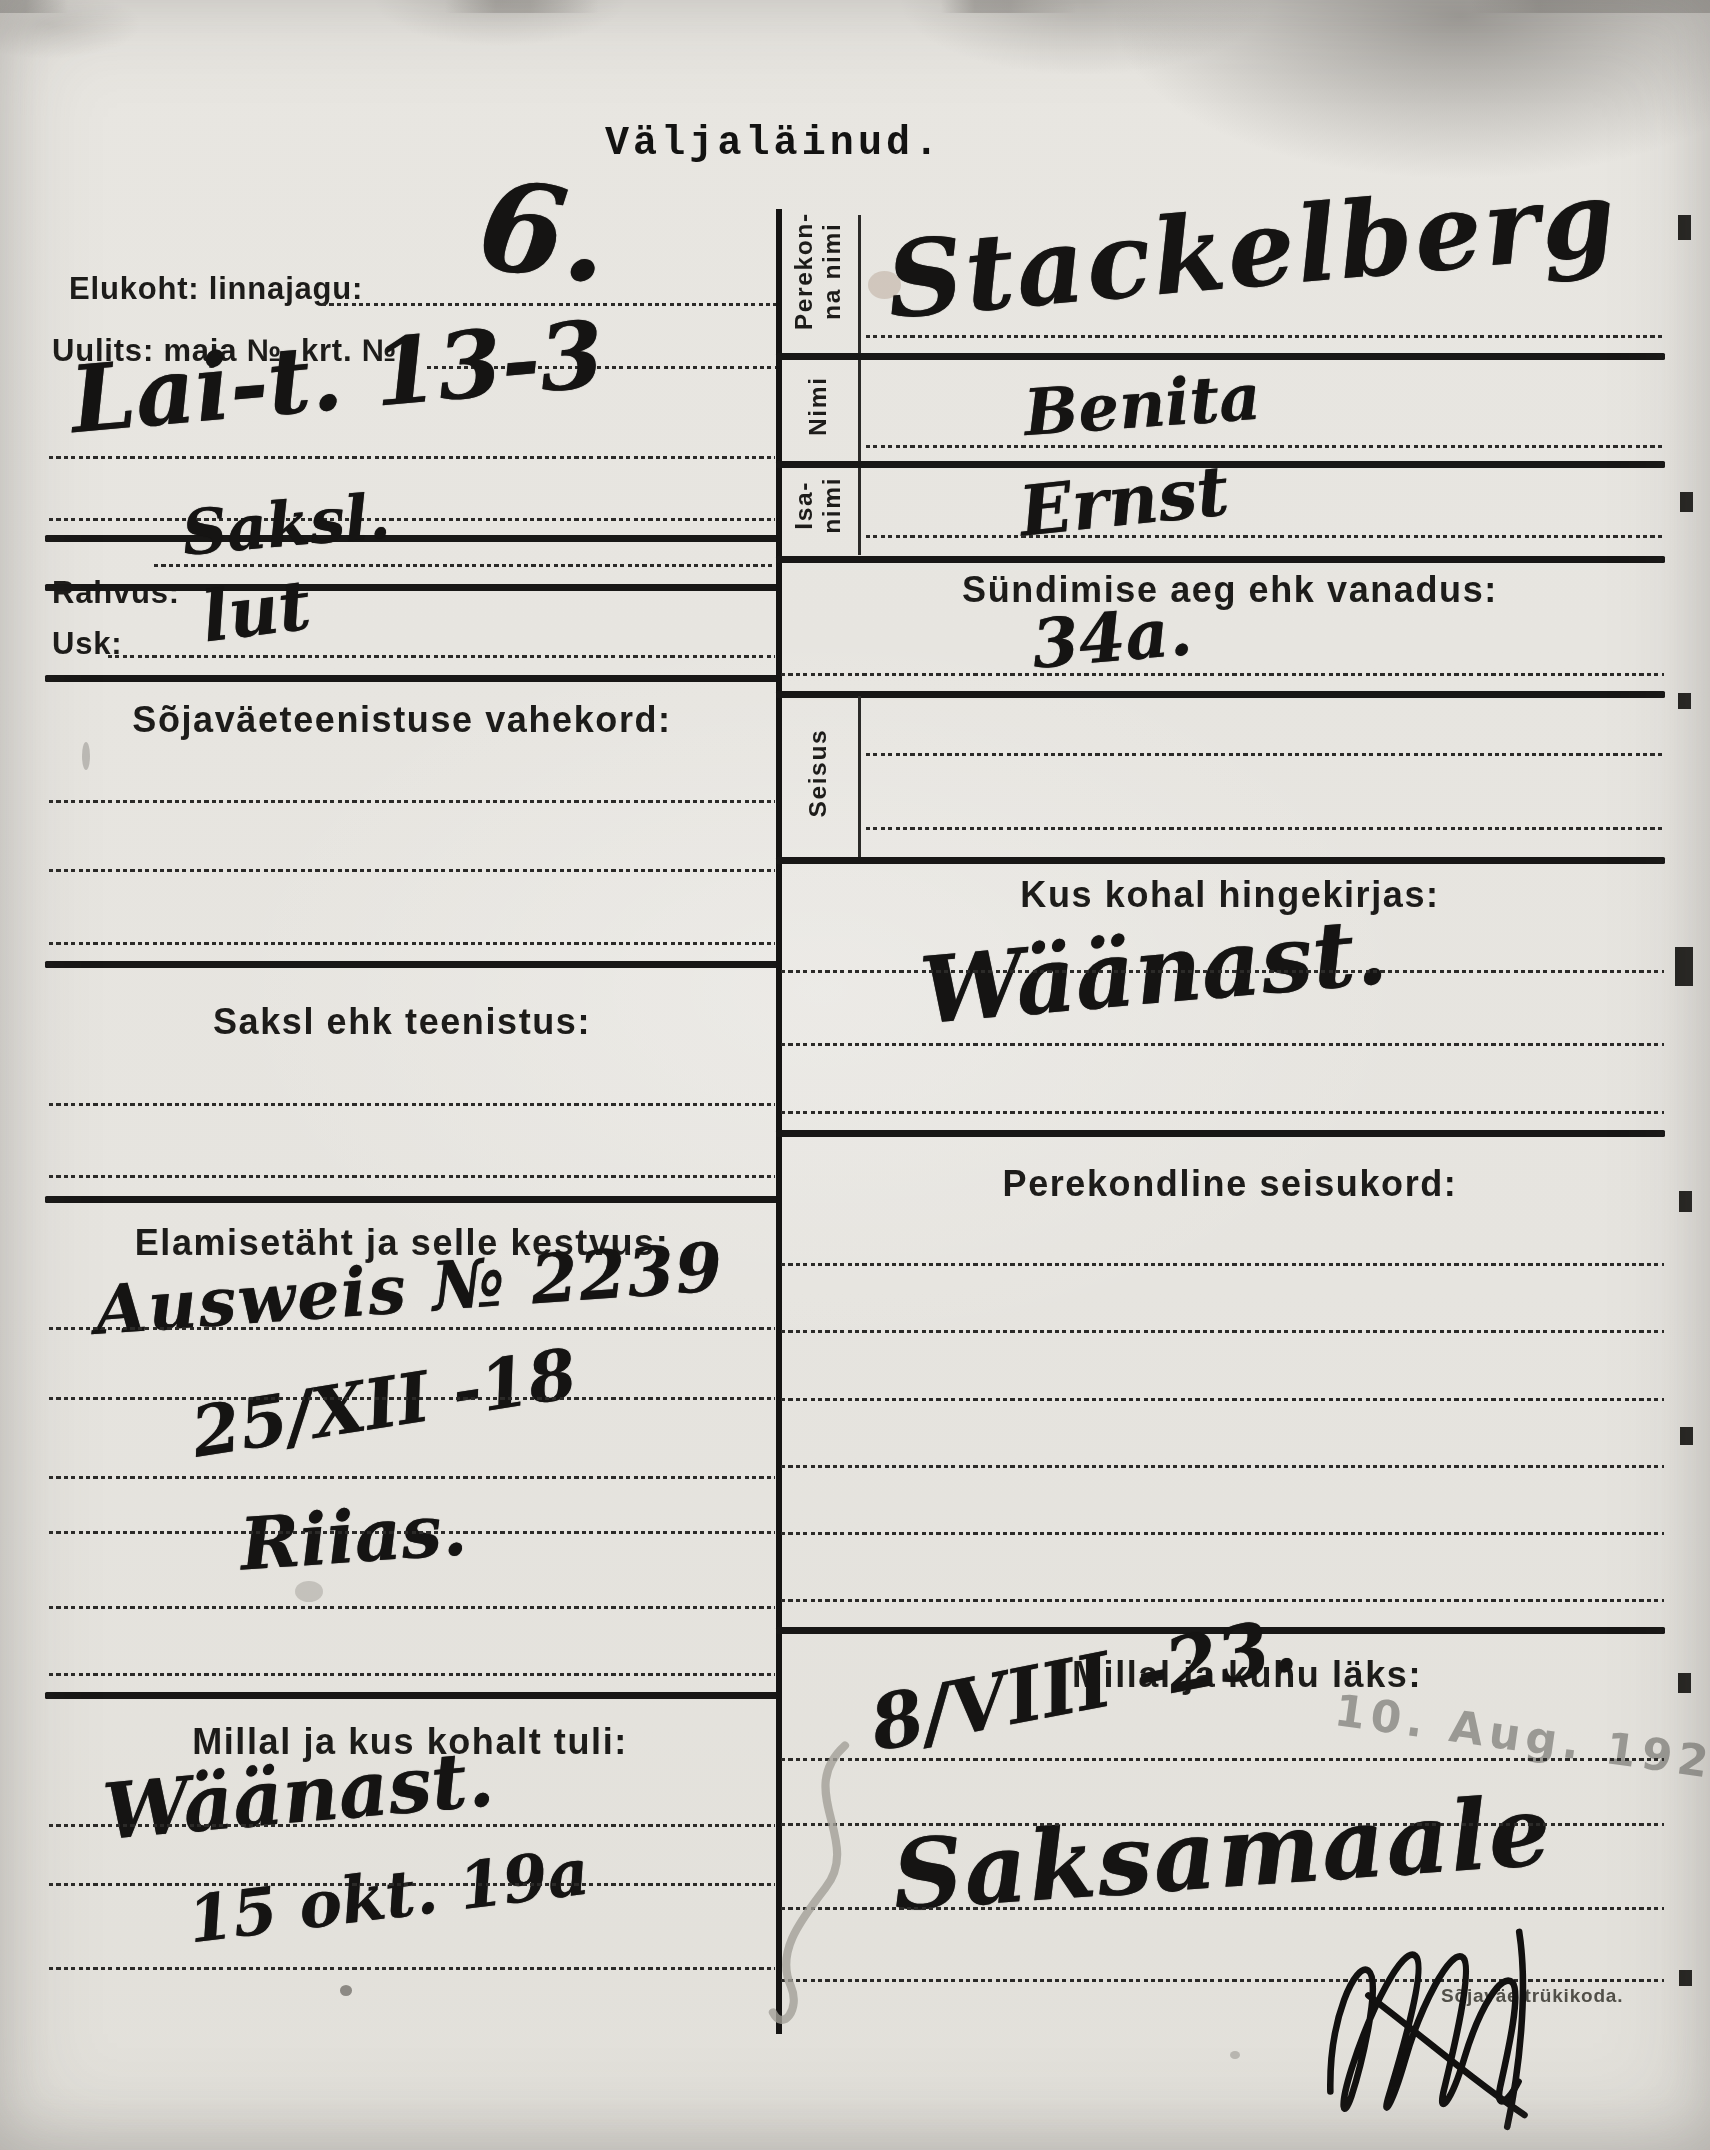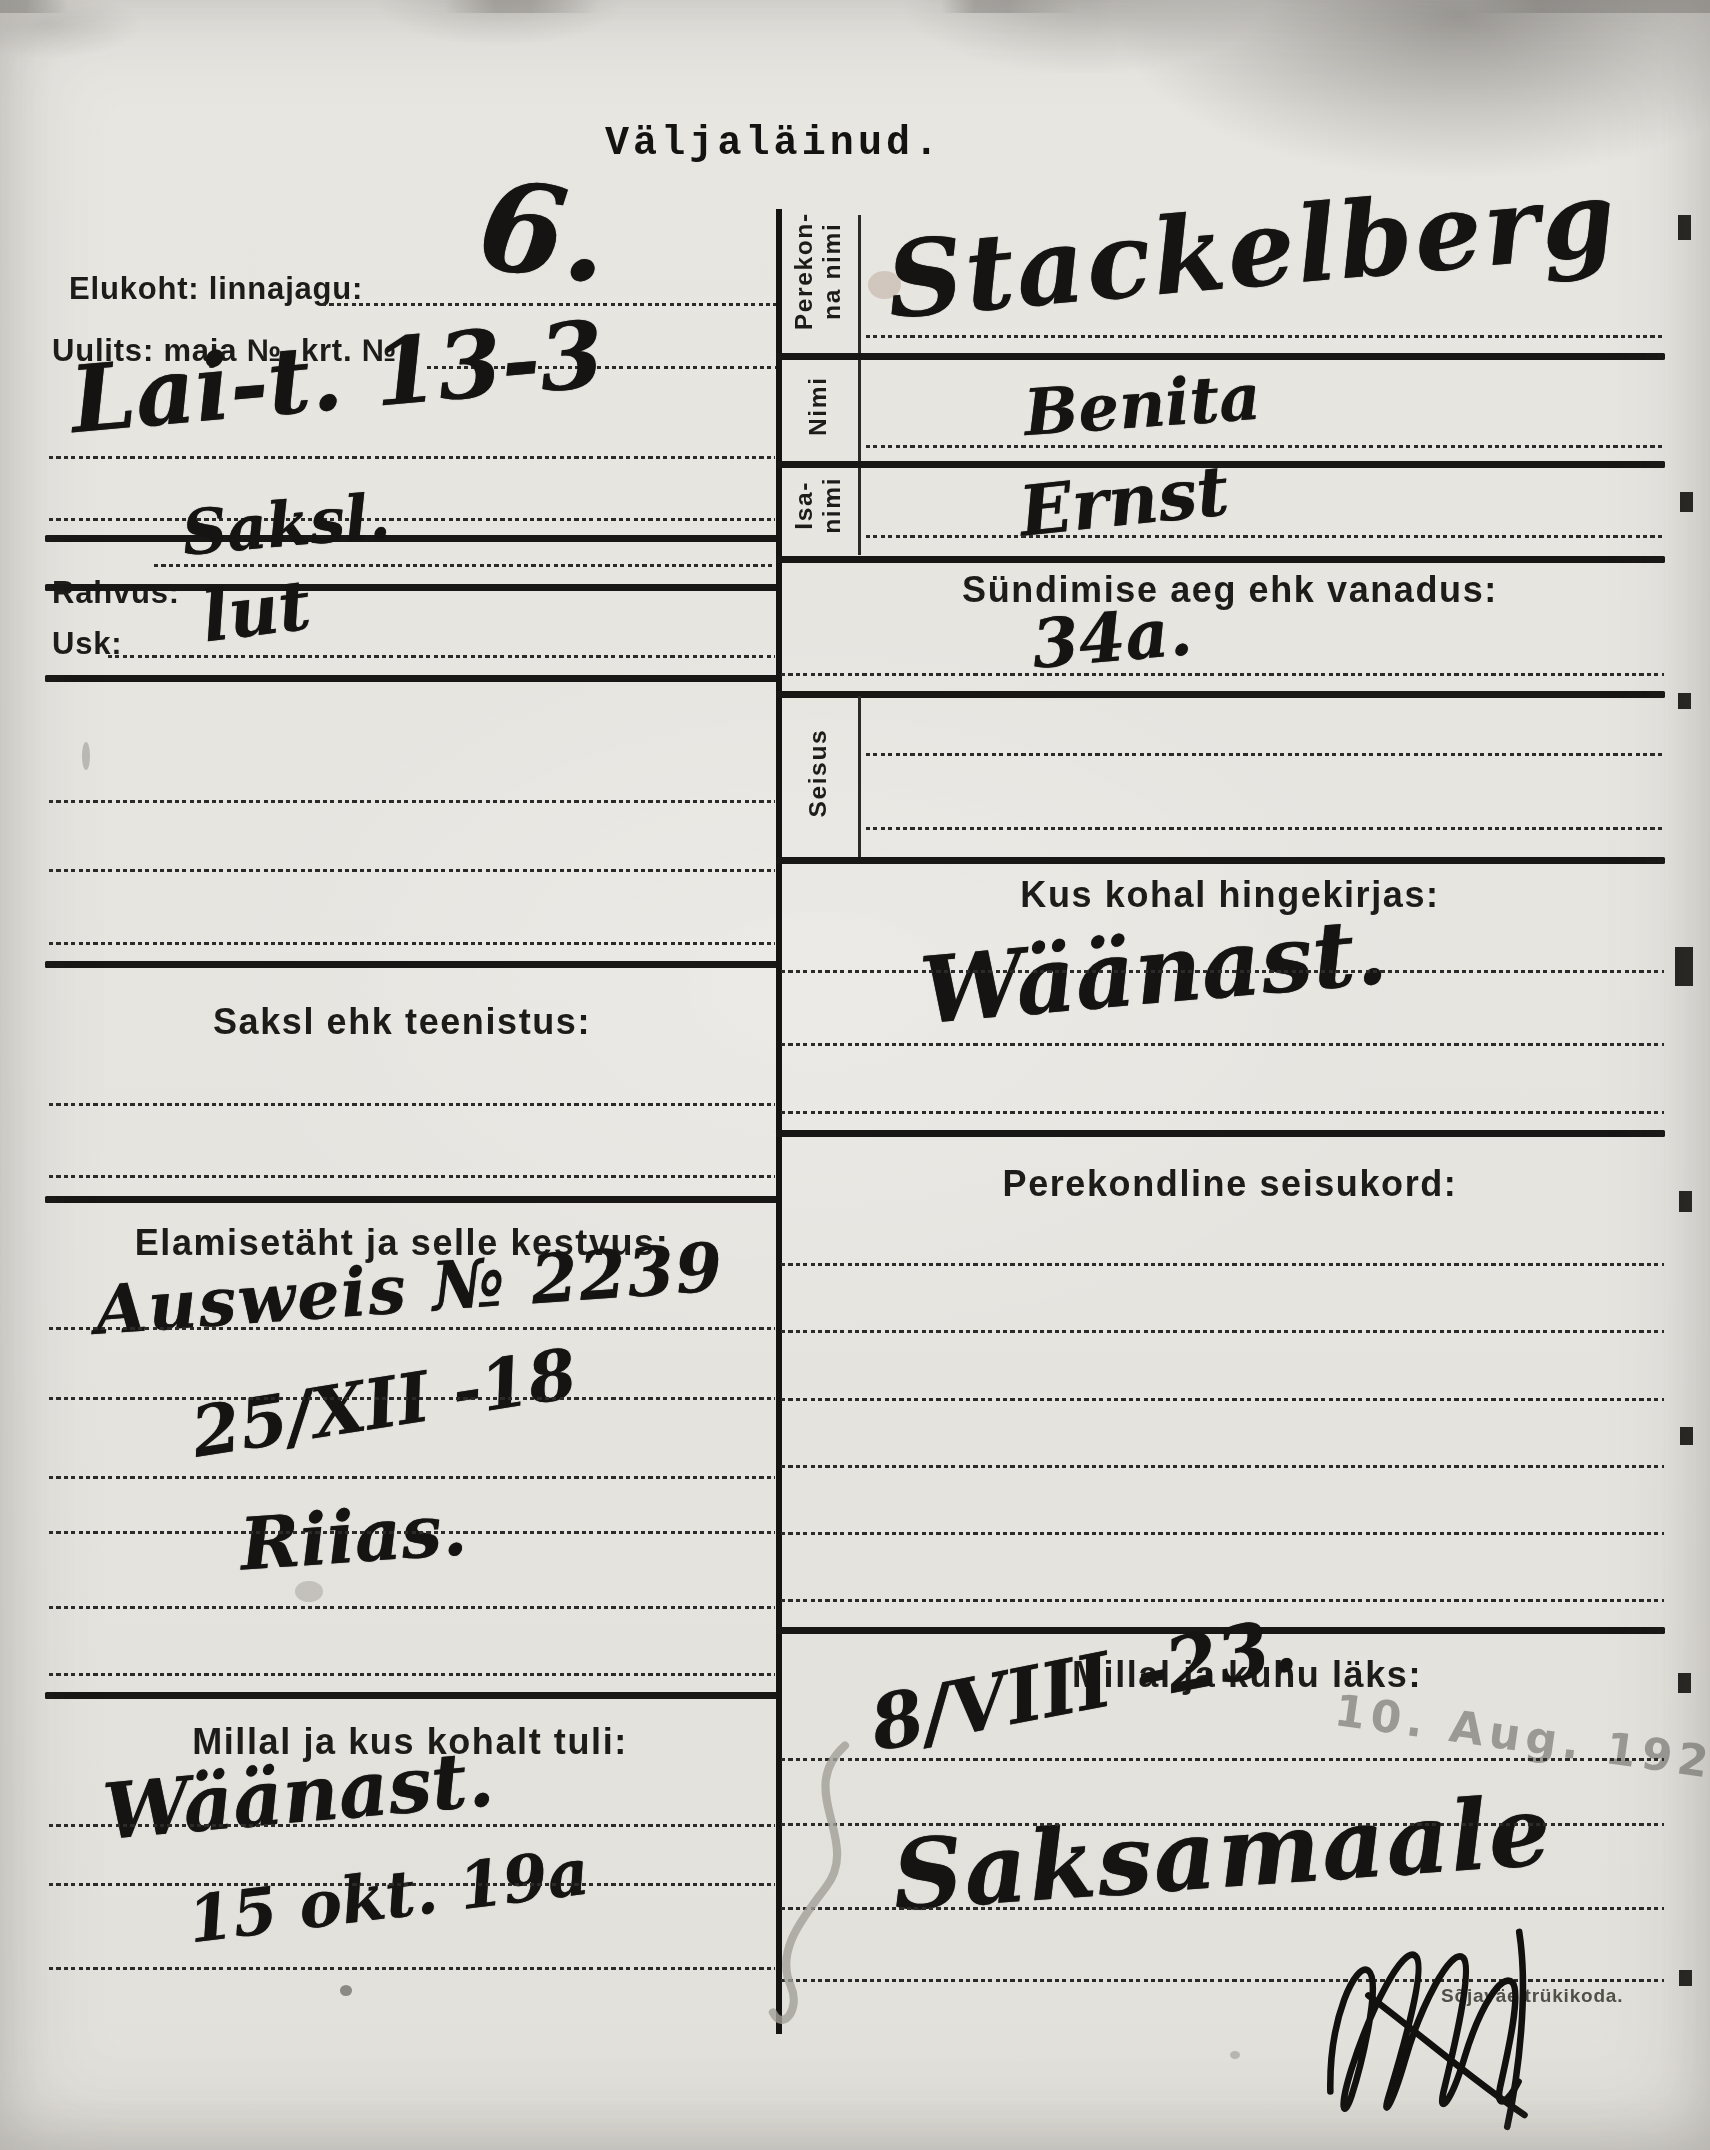--- a/index.html
+++ b/index.html
@@ -61,20 +61,21 @@
   <div class="lbl lbl-s" style="left:52px;top:536px;margin-top:39px;">Rahvus:</div>
   <div class="hw" style="left:182px;top:494px;font-size:62px;transform:rotate(-5deg);">Saksl.</div>
   <div class="dot" style="left:154px;top:564px;width:621px;"></div>
   <div class="bar" style="left:45px;top:584px;width:734px;"></div>
 
   <div class="lbl lbl-s" style="left:52px;top:626px;">Usk:</div>
   <div class="hw" style="left:202px;top:576px;font-size:69px;transform:rotate(-7deg);">lut</div>
   <div class="dot" style="left:108px;top:655px;width:667px;"></div>
   <div class="bar" style="left:45px;top:675px;width:734px;"></div>
 
+  <div class="lbl lbl-c" style="left:402px;top:699px;">Sõjaväeteenistuse vahekord:</div>
   <div class="dot" style="left:49px;top:800px;width:726px;"></div>
   <div class="dot" style="left:49px;top:869px;width:726px;"></div>
   <div class="dot" style="left:49px;top:942px;width:726px;"></div>
   <div class="bar" style="left:45px;top:961px;width:734px;"></div>
 
   <div class="lbl lbl-c" style="left:402px;top:1001px;">Saksl ehk teenistus:</div>
   <div class="dot" style="left:49px;top:1103px;width:726px;"></div>
   <div class="dot" style="left:49px;top:1175px;width:726px;"></div>
   <div class="bar" style="left:45px;top:1196px;width:734px;"></div>
 

